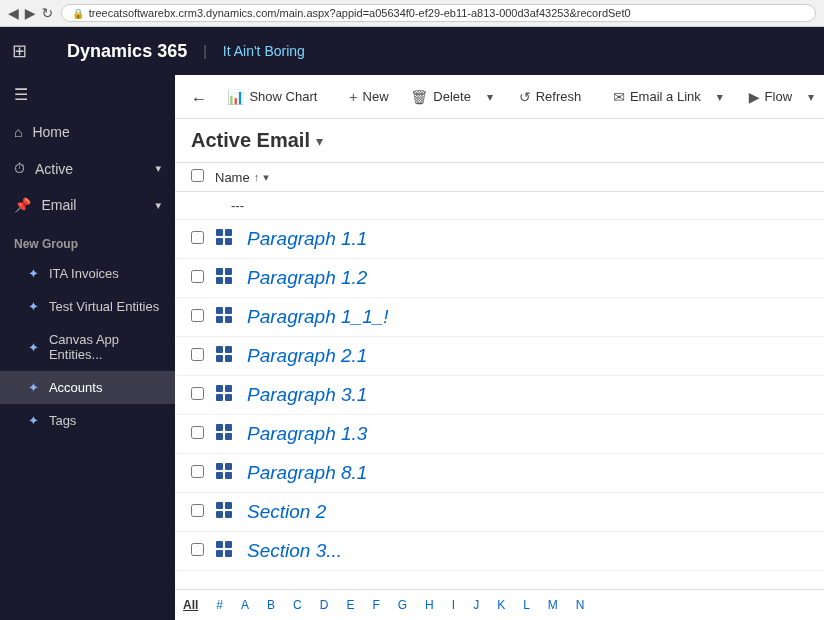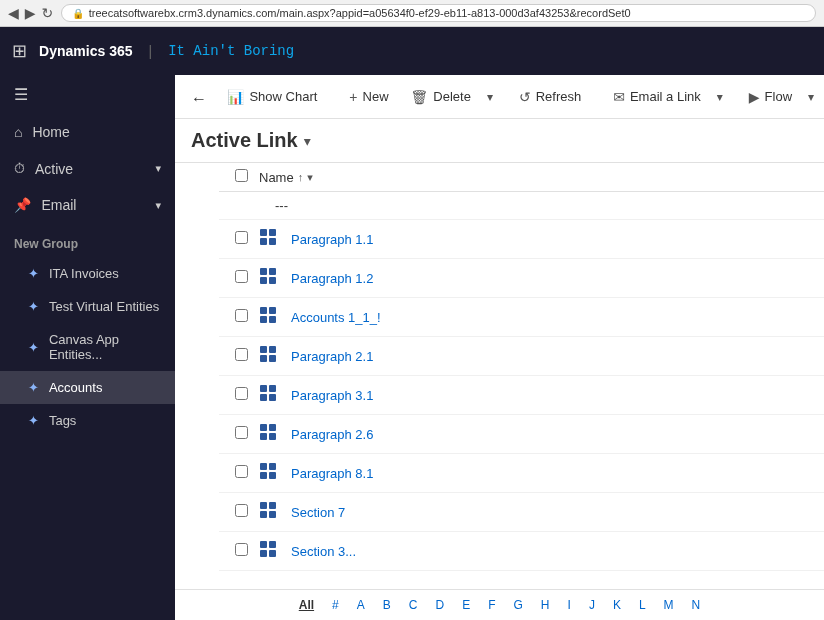--- a/index.html
+++ b/index.html
@@ -38,23 +38,23 @@
     .app-header {
       background: #1a1a2e;
       color: white;
       display: flex;
       align-items: center;
       padding: 0 12px;
       height: 48px;
       gap: 12px;
     }
     .app-header .waffle { font-size: 18px; cursor: pointer; color: #ccc; }
-    .app-header .brand { font-weight: 600; font-size: 14px; color: white; }
+    .app-header .brand { font-weight: 600; font-size: 18px; color: white; margin-left: 28px; }
     .app-header .separator { color: #666; margin: 0 4px; }
-    .app-header .app-name { font-size: 14px; color: #0ea5e9; font-family: Liberation Mono, monospace; }
+    .app-header .app-name { font-size: 14px; color: #7dd3fc; }
 
     
     .main-layout {
       display: flex;
       flex: 1;
       overflow: hidden;
     }
 
     
     .sidebar {
@@ -171,21 +171,20 @@
       cursor: pointer;
       color: #555;
       font-size: 14px;
     }
 
     
     .table-area {
       flex: 1;
       overflow-y: auto;
       overflow-x: hidden;
-      padding-left: 44px;
     }
     .table-header {
       display: flex;
       align-items: center;
       padding: 6px 16px;
       border-bottom: 1px solid #e0e0e0;
       background: #fff;
       position: sticky;
       top: 0;
     }
@@ -202,29 +201,29 @@
 
     .table-row {
       display: flex;
       align-items: center;
       padding: 8px 16px;
       border-bottom: 1px solid #f0f0f0;
       cursor: pointer;
     }
     .row-check { width: 24px; }
     .row-icon { width: 24px; margin-right: 8px; color: #2b579a; font-size: 16px; }
-    .row-name { color: #0066cc; font-size: 13px; }
+    .row-name { color: #0066cc; font-size: 19px; font-style: italic; }
 
     
     .pagination-bar {
       border-top: 1px solid #e0e0e0;
       padding: 4px 0;
       display: flex;
       align-items: center;
-      justify-content: center;
+      justify-content: flex-start;
       gap: 2px;
       background: #fff;
     }
     .page-btn {
       padding: 4px 8px;
       border: none;
       background: transparent;
       cursor: pointer;
       font-size: 12px;
       color: #0066cc;
@@ -326,21 +325,21 @@
       <button class="toolbar-dropdown">▾</button>
       <div class="toolbar-divider"></div>
       <button class="toolbar-btn">
         <span class="btn-icon">▶</span>
         <span>Flow</span>
       </button>
       <button class="toolbar-dropdown">▾</button>
     </div>
 
     <div class="page-header">
-      <span class="page-title">Active Link</span>
+      <span class="page-title">Active Email</span>
       <span class="page-title-dropdown">▾</span>
     </div>
 
     <div class="table-area">
       <div class="table-header">
         <div class="check-col">
           <input type="checkbox" style="cursor: pointer;">
         </div>
         <div class="name-col">
           <span>Name</span>
@@ -385,21 +384,21 @@
       <input type="checkbox" style="cursor: pointer;">
     </div>
     <div class="row-icon">
       <svg width="18" height="18" viewBox="0 0 18 18" fill="none">
         <rect x="1" y="1" width="7" height="7" rx="1" fill="#2b579a"></rect>
         <rect x="10" y="1" width="7" height="7" rx="1" fill="#2b579a"></rect>
         <rect x="1" y="10" width="7" height="7" rx="1" fill="#2b579a"></rect>
         <rect x="10" y="10" width="7" height="7" rx="1" fill="#2b579a"></rect>
       </svg>
     </div>
-    <span class="row-name">Accounts 1_1_!</span>
+    <span class="row-name">Paragraph 1_1_!</span>
   </div>
           <div class="table-row">
     <div class="row-check">
       <input type="checkbox" style="cursor: pointer;">
     </div>
     <div class="row-icon">
       <svg width="18" height="18" viewBox="0 0 18 18" fill="none">
         <rect x="1" y="1" width="7" height="7" rx="1" fill="#2b579a"></rect>
         <rect x="10" y="1" width="7" height="7" rx="1" fill="#2b579a"></rect>
         <rect x="1" y="10" width="7" height="7" rx="1" fill="#2b579a"></rect>
@@ -427,21 +426,21 @@
       <input type="checkbox" style="cursor: pointer;">
     </div>
     <div class="row-icon">
       <svg width="18" height="18" viewBox="0 0 18 18" fill="none">
         <rect x="1" y="1" width="7" height="7" rx="1" fill="#2b579a"></rect>
         <rect x="10" y="1" width="7" height="7" rx="1" fill="#2b579a"></rect>
         <rect x="1" y="10" width="7" height="7" rx="1" fill="#2b579a"></rect>
         <rect x="10" y="10" width="7" height="7" rx="1" fill="#2b579a"></rect>
       </svg>
     </div>
-    <span class="row-name">Paragraph 2.6</span>
+    <span class="row-name">Paragraph 1.3</span>
   </div>
           <div class="table-row">
     <div class="row-check">
       <input type="checkbox" style="cursor: pointer;">
     </div>
     <div class="row-icon">
       <svg width="18" height="18" viewBox="0 0 18 18" fill="none">
         <rect x="1" y="1" width="7" height="7" rx="1" fill="#2b579a"></rect>
         <rect x="10" y="1" width="7" height="7" rx="1" fill="#2b579a"></rect>
         <rect x="1" y="10" width="7" height="7" rx="1" fill="#2b579a"></rect>
@@ -455,21 +454,21 @@
       <input type="checkbox" style="cursor: pointer;">
     </div>
     <div class="row-icon">
       <svg width="18" height="18" viewBox="0 0 18 18" fill="none">
         <rect x="1" y="1" width="7" height="7" rx="1" fill="#2b579a"></rect>
         <rect x="10" y="1" width="7" height="7" rx="1" fill="#2b579a"></rect>
         <rect x="1" y="10" width="7" height="7" rx="1" fill="#2b579a"></rect>
         <rect x="10" y="10" width="7" height="7" rx="1" fill="#2b579a"></rect>
       </svg>
     </div>
-    <span class="row-name">Section 7</span>
+    <span class="row-name">Section 2</span>
   </div>
           <div class="table-row">
     <div class="row-check">
       <input type="checkbox" style="cursor: pointer;">
     </div>
     <div class="row-icon">
       <svg width="18" height="18" viewBox="0 0 18 18" fill="none">
         <rect x="1" y="1" width="7" height="7" rx="1" fill="#2b579a"></rect>
         <rect x="10" y="1" width="7" height="7" rx="1" fill="#2b579a"></rect>
         <rect x="1" y="10" width="7" height="7" rx="1" fill="#2b579a"></rect>

